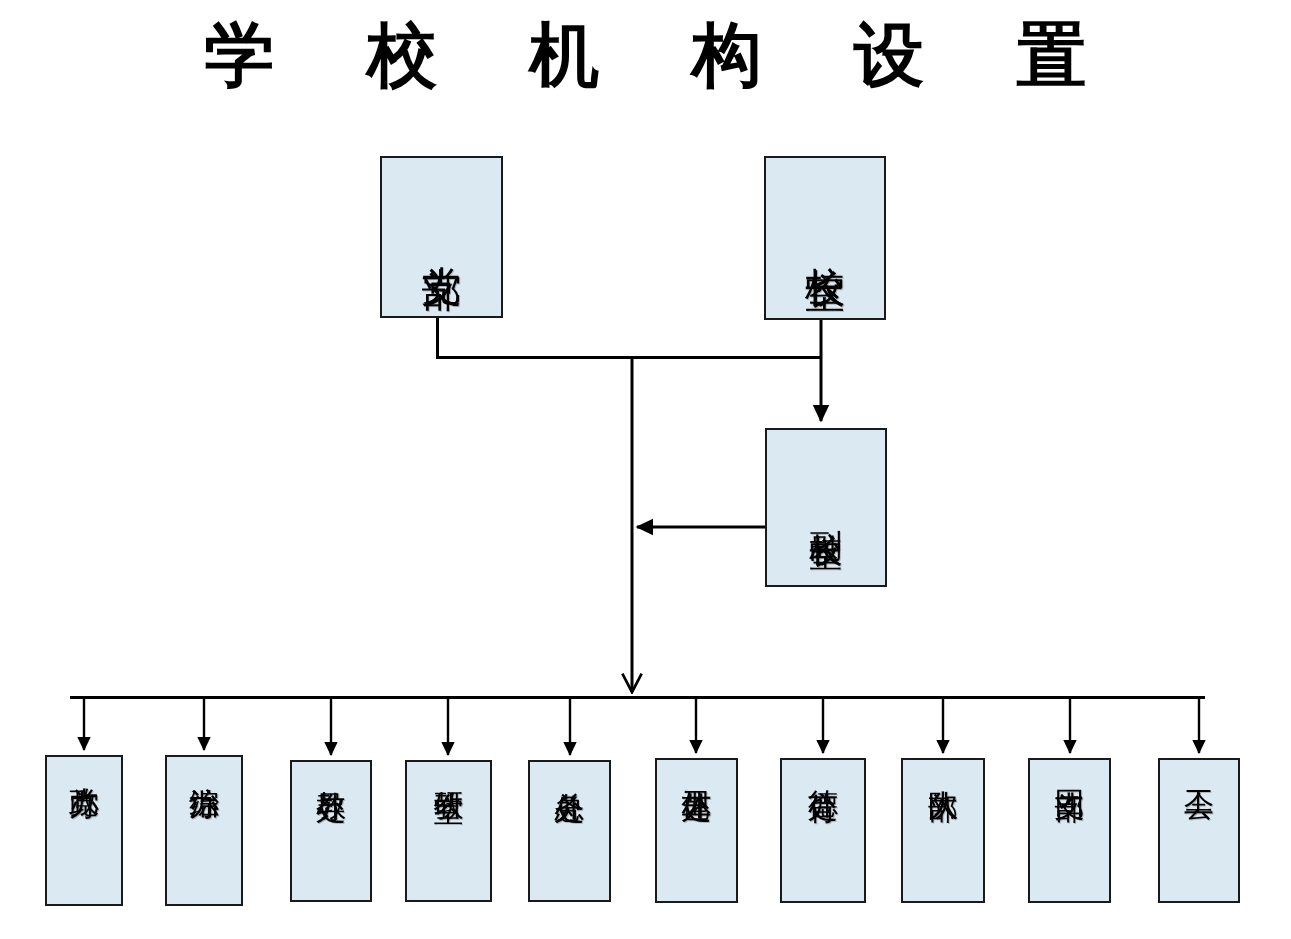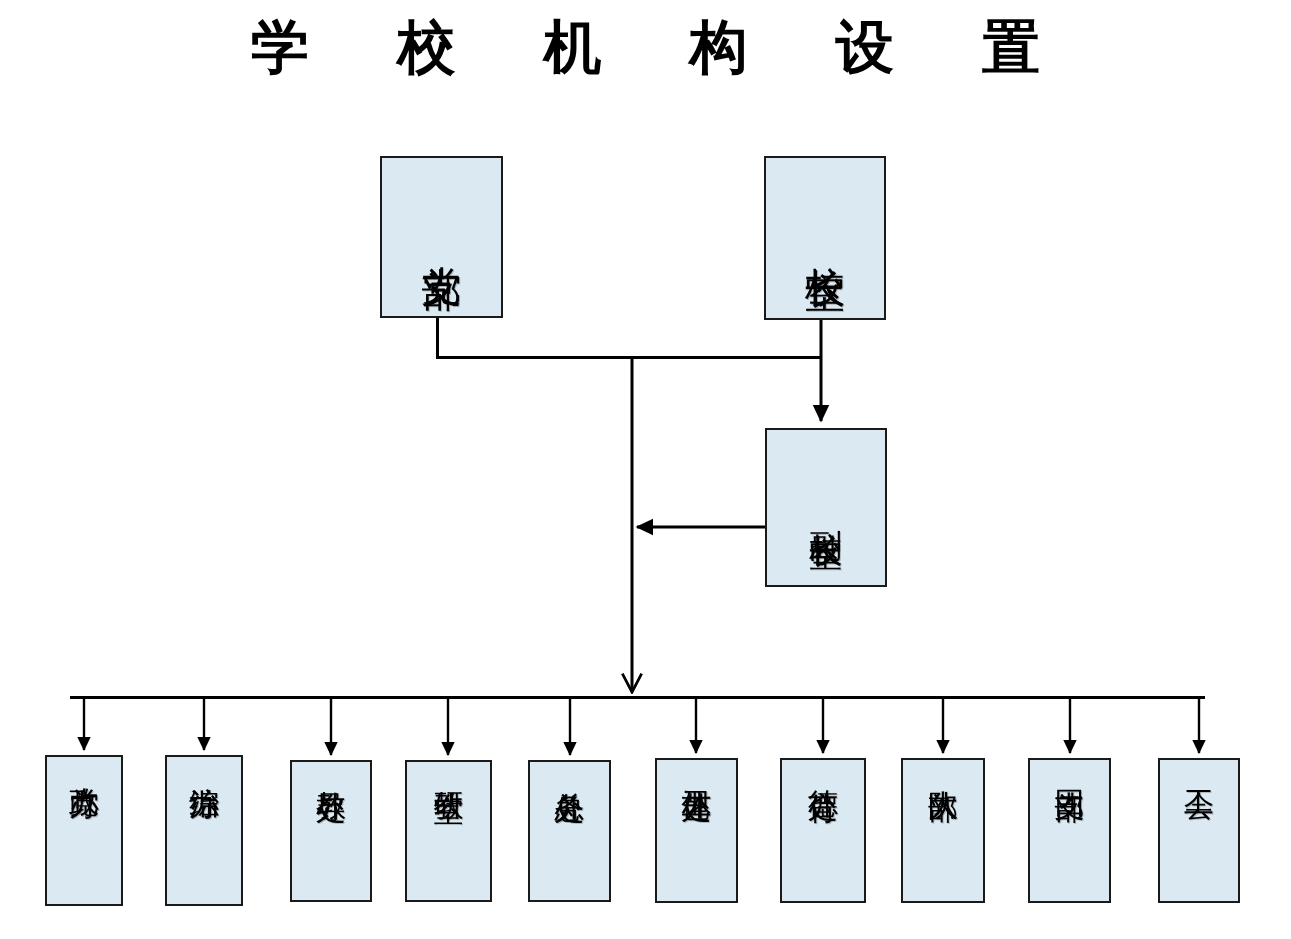--- a/index.html
+++ b/index.html
@@ -18,21 +18,21 @@
     background: #ffffff;
     overflow: hidden;
   }
   #title {
     position: absolute;
     left: 0;
     top: 16px;
     width: 1291px;
     text-align: center;
     font-family: "DejaVu Serif", "Liberation Serif", serif;
-    font-size: 58px;
+    font-size: 70px;
     font-weight: 700;
     letter-spacing: 34px;
     text-indent: 34px;
     color: #000000;
     line-height: 1.1;
     white-space: nowrap;
   }
   #connectors {
     position: absolute;
     left: 0;

